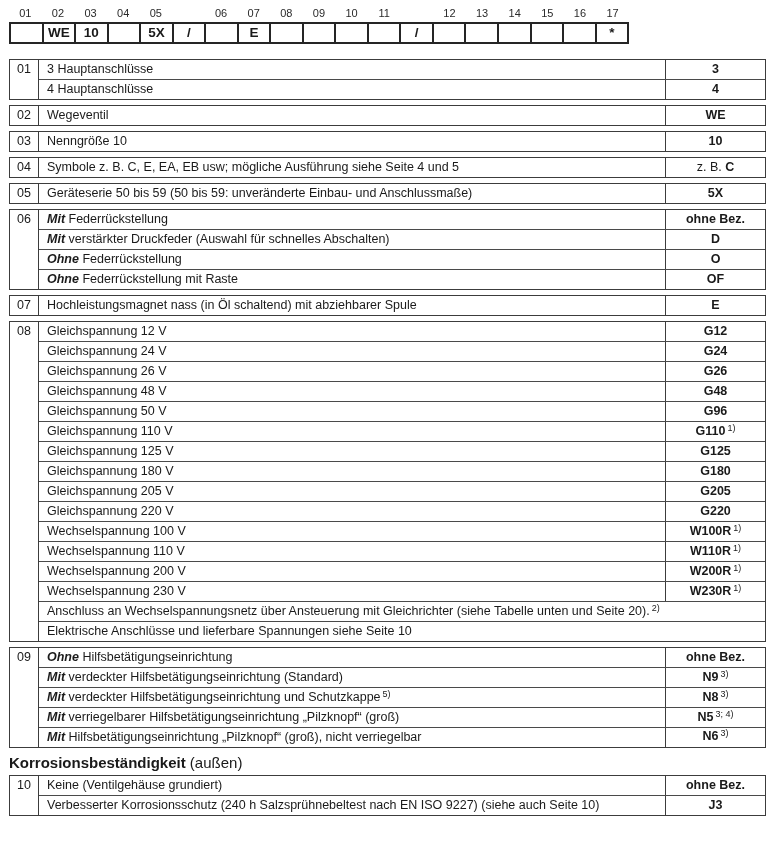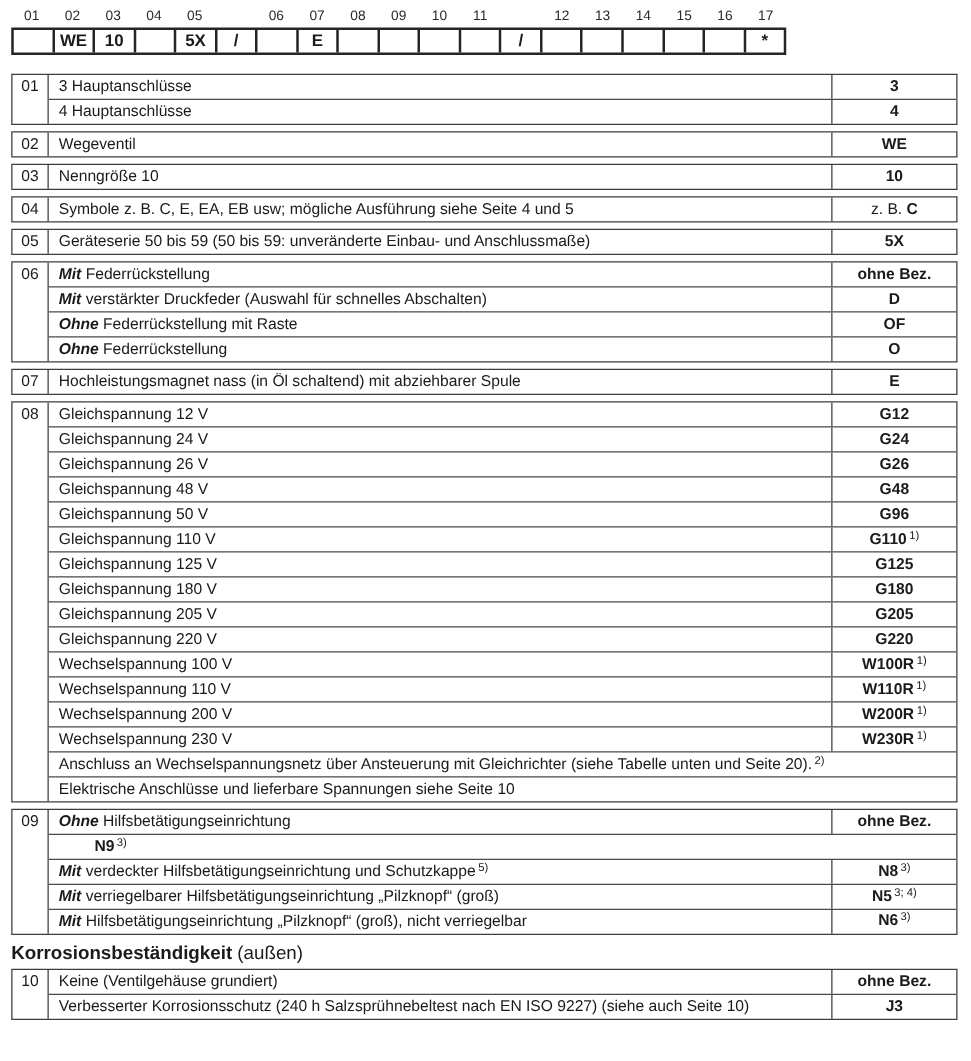--- a/index.html
+++ b/index.html
@@ -217,27 +217,27 @@
         <div class="rowsbox">
           <div class="trow">
             <div class="desc"><b class="lead">Mit</b><span> Federrückstellung</span></div>
             <div class="codecell"><span>ohne Bez.</span></div>
           </div>
           <div class="trow">
             <div class="desc"><b class="lead">Mit</b><span> verstärkter Druckfeder (Auswahl für schnelles Abschalten)</span></div>
             <div class="codecell"><span>D</span></div>
           </div>
           <div class="trow">
+            <div class="desc"><b class="lead">Ohne</b><span> Federrückstellung</span></div>
+            <div class="codecell"><span>O</span></div>
+          </div>
+          <div class="trow">
             <div class="desc"><b class="lead">Ohne</b><span> Federrückstellung mit Raste</span></div>
             <div class="codecell"><span>OF</span></div>
           </div>
-          <div class="trow">
-            <div class="desc"><b class="lead">Ohne</b><span> Federrückstellung</span></div>
-            <div class="codecell"><span>O</span></div>
-          </div>
         </div>
       </div>
       <div class="section">
         <div class="numcol">07</div>
         <div class="rowsbox">
           <div class="trow">
             <div class="desc"><span>Hochleistungsmagnet nass (in Öl schaltend) mit abziehbarer Spule</span></div>
             <div class="codecell"><span>E</span></div>
           </div>
         </div>
@@ -310,20 +310,21 @@
         </div>
       </div>
       <div class="section">
         <div class="numcol">09</div>
         <div class="rowsbox">
           <div class="trow">
             <div class="desc"><b class="lead">Ohne</b><span> Hilfsbetätigungseinrichtung</span></div>
             <div class="codecell"><span>ohne Bez.</span></div>
           </div>
           <div class="trow">
+            <div class="desc"><b class="lead">Mit</b><span> verdeckter Hilfsbetätigungseinrichtung (Standard)</span></div>
             <div class="codecell"><span>N9</span><span class="sup">3)</span></div>
           </div>
           <div class="trow">
             <div class="desc"><b class="lead">Mit</b><span> verdeckter Hilfsbetätigungseinrichtung und Schutzkappe</span><span class="sup">5)</span></div>
             <div class="codecell"><span>N8</span><span class="sup">3)</span></div>
           </div>
           <div class="trow">
             <div class="desc"><b class="lead">Mit</b><span> verriegelbarer Hilfsbetätigungseinrichtung „Pilzknopf“ (groß)</span></div>
             <div class="codecell"><span>N5</span><span class="sup">3; 4)</span></div>
           </div>

